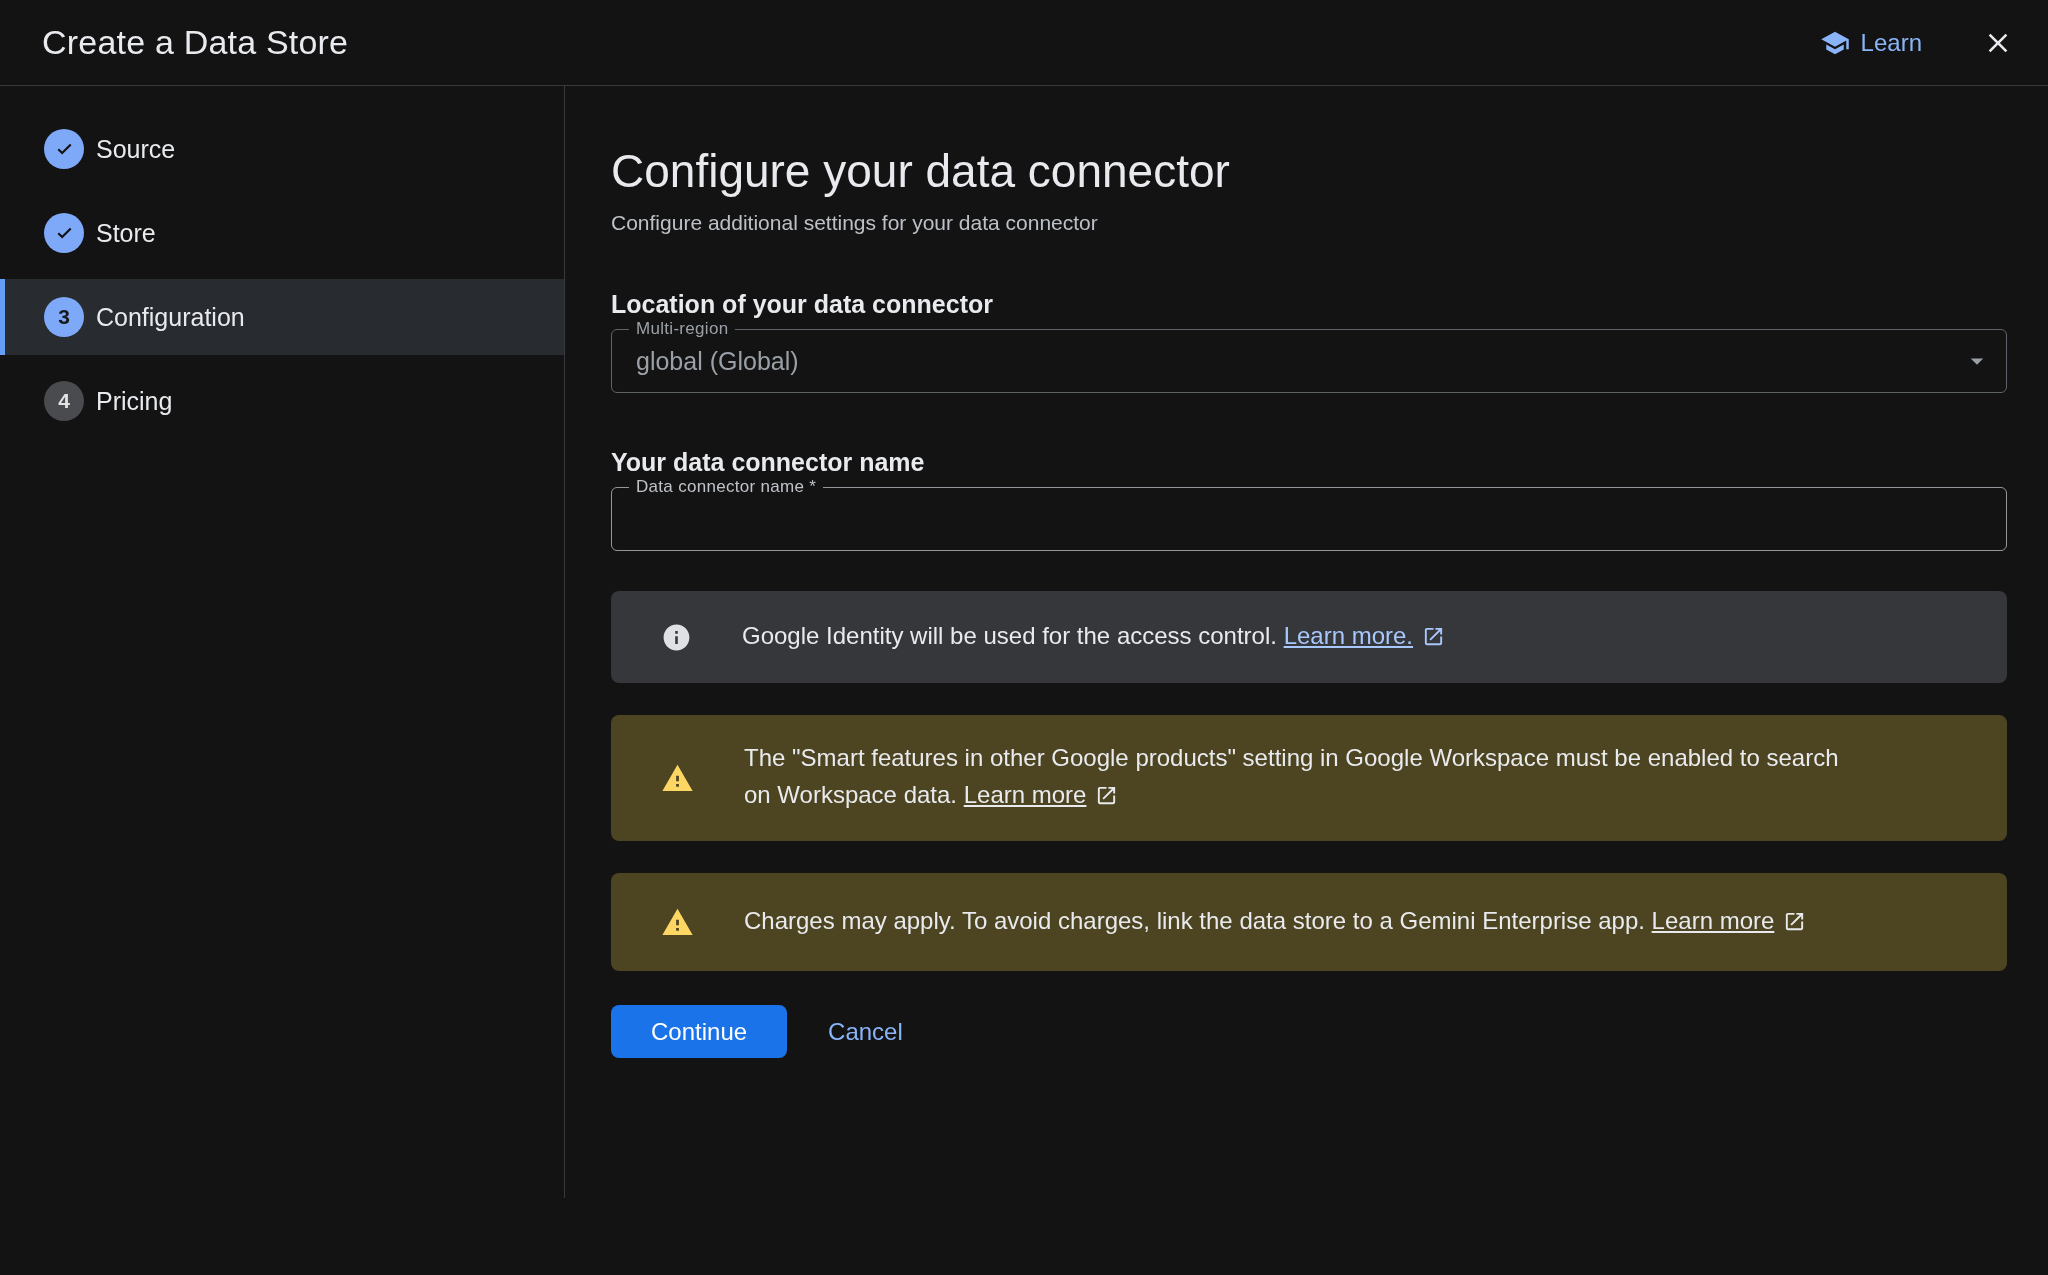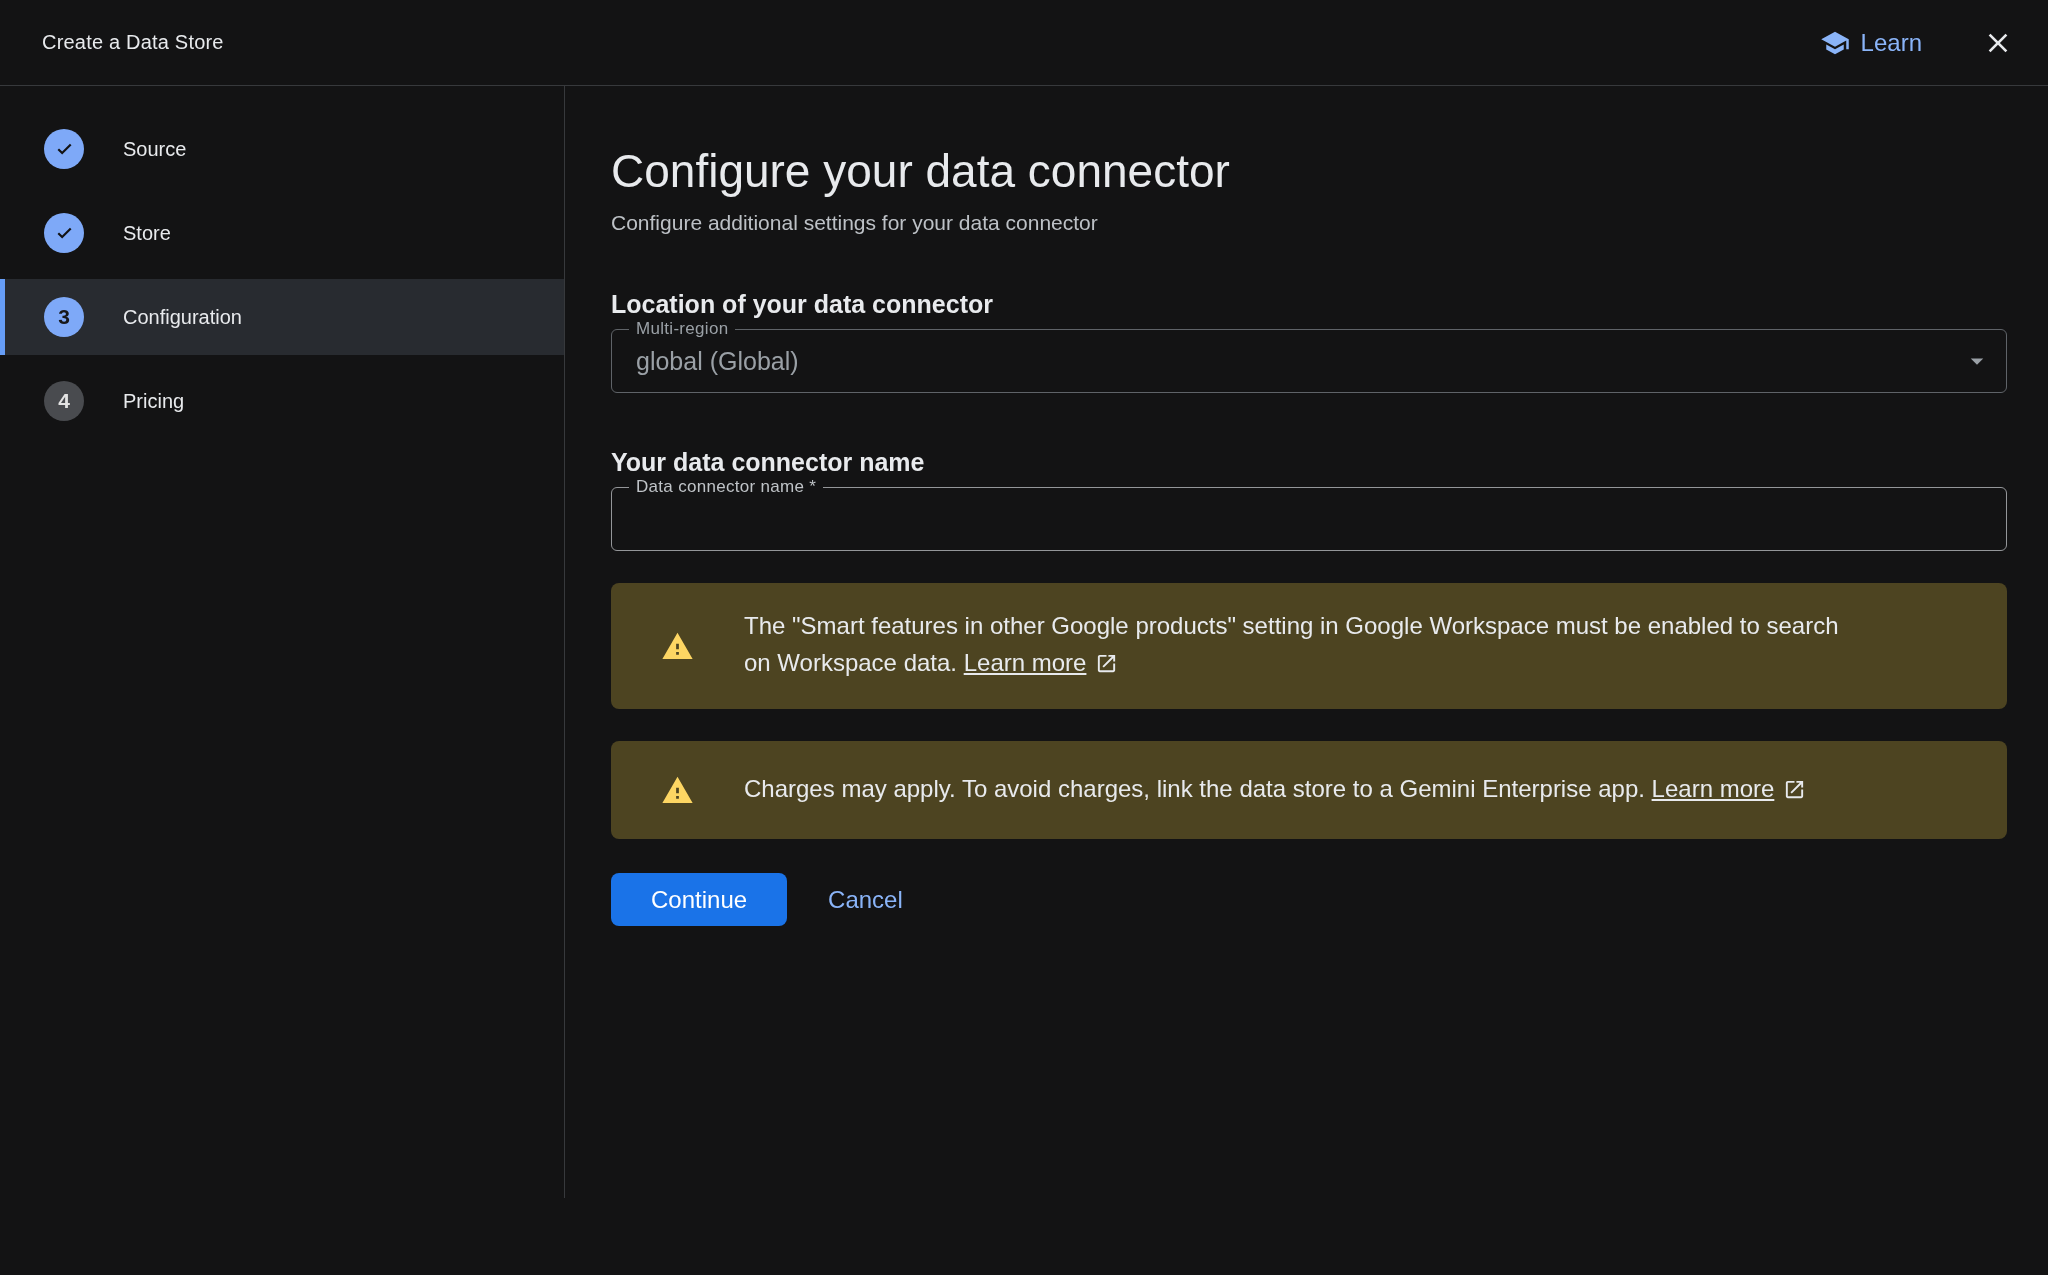--- a/index.html
+++ b/index.html
@@ -8,42 +8,42 @@
   body {
     background:#131314; color:#e8eaed;
     font-family:"Liberation Sans", sans-serif;
     overflow:hidden;
   }
   
   .topbar {
     height:86px; display:flex; align-items:center; justify-content:space-between;
     padding:0 30px 0 42px; border-bottom:1px solid #37393c;
   }
-  .topbar h1 { font-size:20px; font-weight:500; letter-spacing:.2px; }
+  .topbar h1 { font-size:34px; font-weight:500; letter-spacing:.2px; }
   .topbar-right { display:flex; align-items:center; }
   .learn-link {
     display:flex; align-items:center; gap:11px;
     color:#8ab4f8; font-size:24px; font-weight:500; cursor:pointer; text-decoration:none;
   }
   .close-btn { margin-left:56px; background:none; border:none; cursor:pointer; display:flex; padding:4px; }
 
   
   .main-wrap { display:flex; height:1188px; }
 
   
   .stepper { width:565px; height:1112px; border-right:1px solid #37393c; padding-top:25px; flex-shrink:0; }
   .step { height:76px; margin-bottom:8px; display:flex; align-items:center; padding-left:44px; position:relative; cursor:pointer; }
   .step.active { background:#282b30; }
   .step.active::before { content:""; position:absolute; left:0; top:0; bottom:0; width:5px; background:#669df6; }
   .step-circle { width:40px; height:40px; border-radius:50%; display:flex; align-items:center; justify-content:center; flex-shrink:0; }
   .step.completed .step-circle, .step.active .step-circle { background:#7ea9f8; }
   .step.upcoming .step-circle { background:#494b4f; }
   .step-num { font-size:21px; font-weight:700; color:#17181a; }
   .step.upcoming .step-num { color:#e3e3e3; }
-  .step-label { margin-left:39px; font-size:20px; color:#e8eaed; }
+  .step-label { margin-left:12px; font-size:25px; color:#e8eaed; }
 
   
   .content { padding:58px 0 0 46px; }
   .content-inner { width:1396px; }
   .page-title { font-size:46px; font-weight:500; }
   .page-subtitle { margin-top:13px; font-size:21px; color:#bdc1c6; font-weight:400; }
   .section-heading { margin-top:55px; font-size:25px; font-weight:700; }
 
   .field {
     position:relative; margin-top:10px; height:64px;
@@ -162,20 +162,30 @@
               </svg>
           </span>
         </div>
 
         <h3 class="section-heading">Your data connector name</h3>
         <div class="field enabled">
           <span class="float-label">Data connector name *</span>
         </div>
 
 
+        <div class="banner info">
+          <span class="banner-icon">
+            <svg viewBox="0 0 24 24" width="31" height="31">
+                <path d="M12 2C6.48 2 2 6.48 2 12s4.48 10 10 10 10-4.48 10-10S17.52 2 12 2zm1 15h-2v-6h2v6zm0-8h-2V7h2v2z" fill="#dfe1e5"></path>
+              </svg>
+          </span>
+          <span><span class="banner-text">Google Identity will be used for the access control. </span><a class="banner-link">Learn more.</a><span class="ext-icon"><svg viewBox="0 0 24 24" width="23" height="23">
+                  <path d="M19 19H5V5h7V3H5c-1.11 0-2 .9-2 2v14c0 1.1.89 2 2 2h14c1.1 0 2-.9 2-2v-7h-2v7zM14 3v2h3.59l-9.83 9.83 1.41 1.41L19 6.41V10h2V3h-7z" fill="currentColor"></path>
+                </svg></span></span>
+        </div>
 
         <div class="banner warning">
           <span class="banner-icon">
             <svg viewBox="0 0 24 24" width="33" height="33">
                 <path d="M1 21h22L12 2 1 21zm12-3h-2v-2h2v2zm0-4h-2v-4h2v4z" fill="#fdd663"></path>
               </svg>
           </span>
           <span><span class="banner-text">The "Smart features in other Google products" setting in Google Workspace must be enabled to search
 on Workspace data. </span><a class="banner-link">Learn more</a><span class="ext-icon"><svg viewBox="0 0 24 24" width="23" height="23">
                   <path d="M19 19H5V5h7V3H5c-1.11 0-2 .9-2 2v14c0 1.1.89 2 2 2h14c1.1 0 2-.9 2-2v-7h-2v7zM14 3v2h3.59l-9.83 9.83 1.41 1.41L19 6.41V10h2V3h-7z" fill="currentColor"></path>

